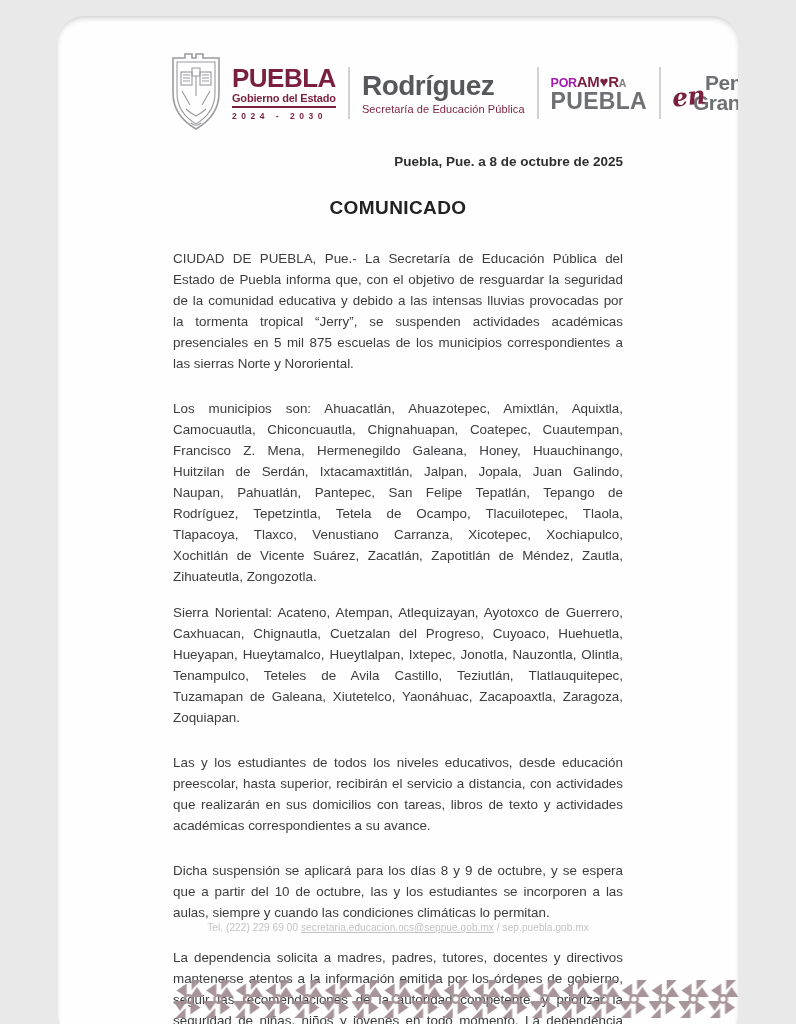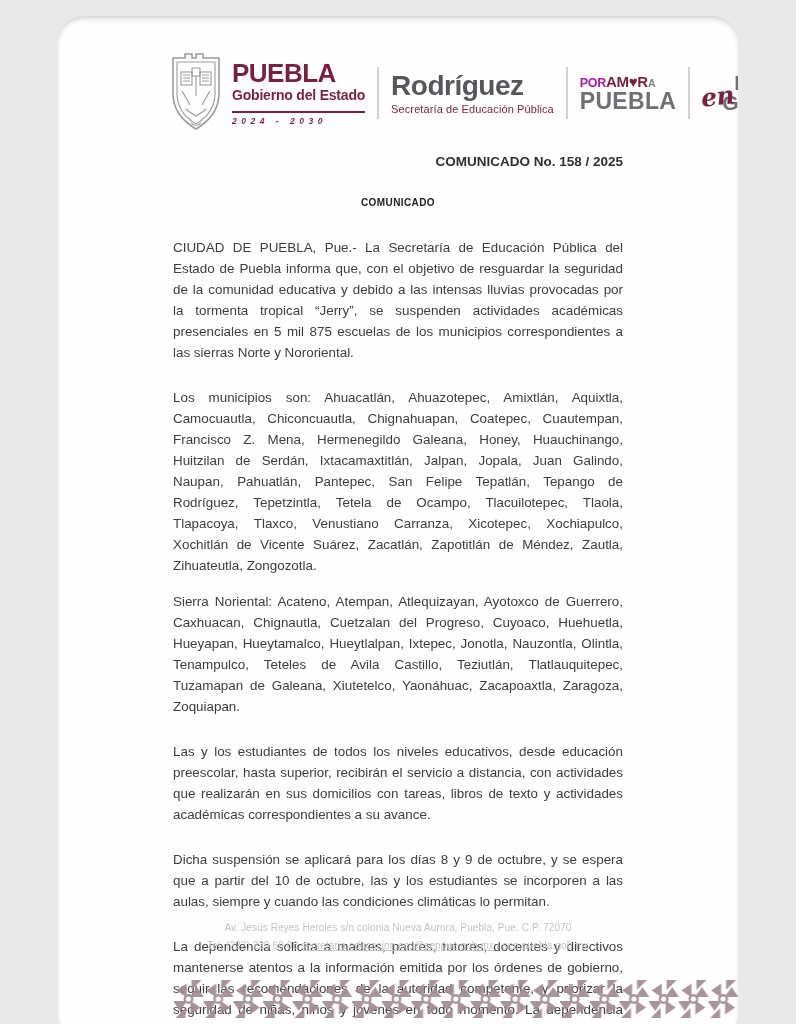--- a/index.html
+++ b/index.html
@@ -26,23 +26,23 @@
   
   .masthead{
     display:flex;align-items:center;
     margin:36px 106px 0 110px;height:82px;
   }
   .shield{flex:0 0 auto;margin-right:8px;}
   .vdiv{flex:0 0 auto;width:2px;height:52px;background:#d4d1d1;margin:0 12px;}
   .brand{flex:0 0 auto;}
 
   .pb-name{font-size:26px;font-weight:800;color:var(--maroon);letter-spacing:-.5px;line-height:1;}
-  .pb-sub{font-size:14px;font-weight:700;color:var(--maroon);border-bottom:2.5px solid var(--maroon);
-          padding-bottom:8px;margin-top:1px;letter-spacing:-.2px;}
-  .pb-period{font-size:8.5px;font-weight:700;color:var(--maroon);letter-spacing:4.5px;margin-top:3px;white-space:nowrap;font-style:italic;}
+  .pb-sub{font-size:11px;font-weight:700;color:var(--maroon);border-bottom:2.5px solid var(--maroon);
+          padding-bottom:2px;margin-top:1px;letter-spacing:-.2px;}
+  .pb-period{font-size:8.5px;font-weight:700;color:var(--maroon);letter-spacing:4.5px;margin-top:3px;white-space:nowrap;}
 
   .ed-name{font-size:28px;font-weight:800;color:var(--logo-gray);letter-spacing:-.5px;line-height:1;}
   .ed-sub{font-size:11px;font-weight:400;color:var(--maroon);margin-top:3px;letter-spacing:.1px;}
 
   .am-line1{line-height:1;white-space:nowrap;}
   .am-pre{font-size:12.5px;font-weight:600;color:#a21caf;letter-spacing:-.3px;}
   .am-word{font-size:15px;font-weight:800;color:var(--maroon);letter-spacing:-.3px;}
   .am-post{font-size:10.5px;font-weight:600;color:#808184;}
   .am-line2{font-size:23px;font-weight:800;color:var(--logo-gray2);letter-spacing:.3px;line-height:.95;margin-top:1px;}
 
@@ -54,21 +54,21 @@
     font-family:"DejaVu Serif","Liberation Serif",serif;
     font-style:italic;font-weight:700;font-size:25px;color:var(--maroon);
     transform:rotate(-6deg);
   }
 
   
   .meta{margin:16px 115px 0 115px;text-align:right;}
   .dateline,.comm-no{font-size:13.5px;font-weight:700;color:#2e2f31;line-height:24px;}
 
   
-  .doc-title{margin-top:23px;text-align:center;font-size:10px;font-weight:700;color:#222;letter-spacing:.4px;}
+  .doc-title{margin-top:23px;text-align:center;font-size:19px;font-weight:700;color:#222;letter-spacing:.4px;}
 
   
   .body-text{margin:29px 115px 0 115px;}
   .body-text p{
     font-size:13.4px;color:var(--body-ink);line-height:21px;
     text-align:justify;margin-bottom:24px;
   }
   .body-text p.tight{margin-top:-9px;}
 
   
@@ -126,36 +126,35 @@
 
     <div class="brand pensar-brand">
       <div class="pg-top">Pensar</div>
       <div class="pg-bottom">
         <span class="pg-script">en</span><span>Grande</span>
       </div>
     </div>
   </header>
 
   <div class="meta">
-    <div class="comm-no">COMUNICADO No. 158 / 2025</div>
+    <div class="dateline">Puebla, Pue. a 8 de octubre de 2025</div>
   </div>
 
   <h1 class="doc-title">COMUNICADO</h1>
 
   <main class="body-text">
     <p>CIUDAD DE PUEBLA, Pue.- La Secretaría de Educación Pública del Estado de Puebla informa que, con el objetivo de resguardar la seguridad de la comunidad educativa y debido a las intensas lluvias provocadas por la tormenta tropical “Jerry”, se suspenden actividades académicas presenciales en 5 mil 875 escuelas de los municipios correspondientes a las sierras Norte y Nororiental.</p>
     <p>Los municipios son: Ahuacatlán, Ahuazotepec, Amixtlán, Aquixtla, Camocuautla, Chiconcuautla, Chignahuapan, Coatepec, Cuautempan, Francisco Z. Mena, Hermenegildo Galeana, Honey, Huauchinango, Huitzilan de Serdán, Ixtacamaxtitlán, Jalpan, Jopala, Juan Galindo, Naupan, Pahuatlán, Pantepec, San Felipe Tepatlán, Tepango de Rodríguez, Tepetzintla, Tetela de Ocampo, Tlacuilotepec, Tlaola, Tlapacoya, Tlaxco, Venustiano Carranza, Xicotepec, Xochiapulco, Xochitlán de Vicente Suárez, Zacatlán, Zapotitlán de Méndez, Zautla, Zihuateutla, Zongozotla.</p>
     <p class="tight">Sierra Noriental: Acateno, Atempan, Atlequizayan, Ayotoxco de Guerrero, Caxhuacan, Chignautla, Cuetzalan del Progreso, Cuyoaco, Huehuetla, Hueyapan, Hueytamalco, Hueytlalpan, Ixtepec, Jonotla, Nauzontla, Olintla, Tenampulco, Teteles de Avila Castillo, Teziutlán, Tlatlauquitepec, Tuzamapan de Galeana, Xiutetelco, Yaonáhuac, Zacapoaxtla, Zaragoza, Zoquiapan.</p>
     <p>Las y los estudiantes de todos los niveles educativos, desde educación preescolar, hasta superior, recibirán el servicio a distancia, con actividades que realizarán en sus domicilios con tareas, libros de texto y actividades académicas correspondientes a su avance.</p>
     <p>Dicha suspensión se aplicará para los días 8 y 9 de octubre, y se espera que a partir del 10 de octubre, las y los estudiantes se incorporen a las aulas, siempre y cuando las condiciones climáticas lo permitan.</p>
     <p>La dependencia solicita a madres, padres, tutores, docentes y directivos mantenerse atentos a la información emitida por los órdenes de gobierno, seguir las recomendaciones de la autoridad competente, y priorizar la seguridad de niñas, niños y jóvenes en todo momento. La dependencia trabaja de manera permanente con la Coordinación General de Protección Civil y Gestión de Riesgo de Desastres, para dar seguimiento puntual a los cambios climáticos y garantizar el derecho a la educación.</p>
   </main>
 
   <footer class="page-footer">
-    <div>Av. Jesús Reyes Heroles s/n colonia Nueva Aurora, Puebla, Pue. C.P. 72070</div>
     <div>
       <span>Tel. (222) 229 69 00 </span><a class="email">secretaria.educacion.ocs@seppue.gob.mx</a><span> / sep.puebla.gob.mx</span>
     </div>
   </footer>
 
   <div class="papel-picado">
     <svg width="564" height="44" viewBox="0 0 564 44">
       <defs>
         <path id="vane" d="M2.5,12.5 L12.6,5.5 L12.6,19.5 Z" style="fill:var(--pattern)"></path>
         <path id="flag" d="M17.5,2 L27.5,2 L17.5,12 Z" style="fill:var(--pattern)"></path>

